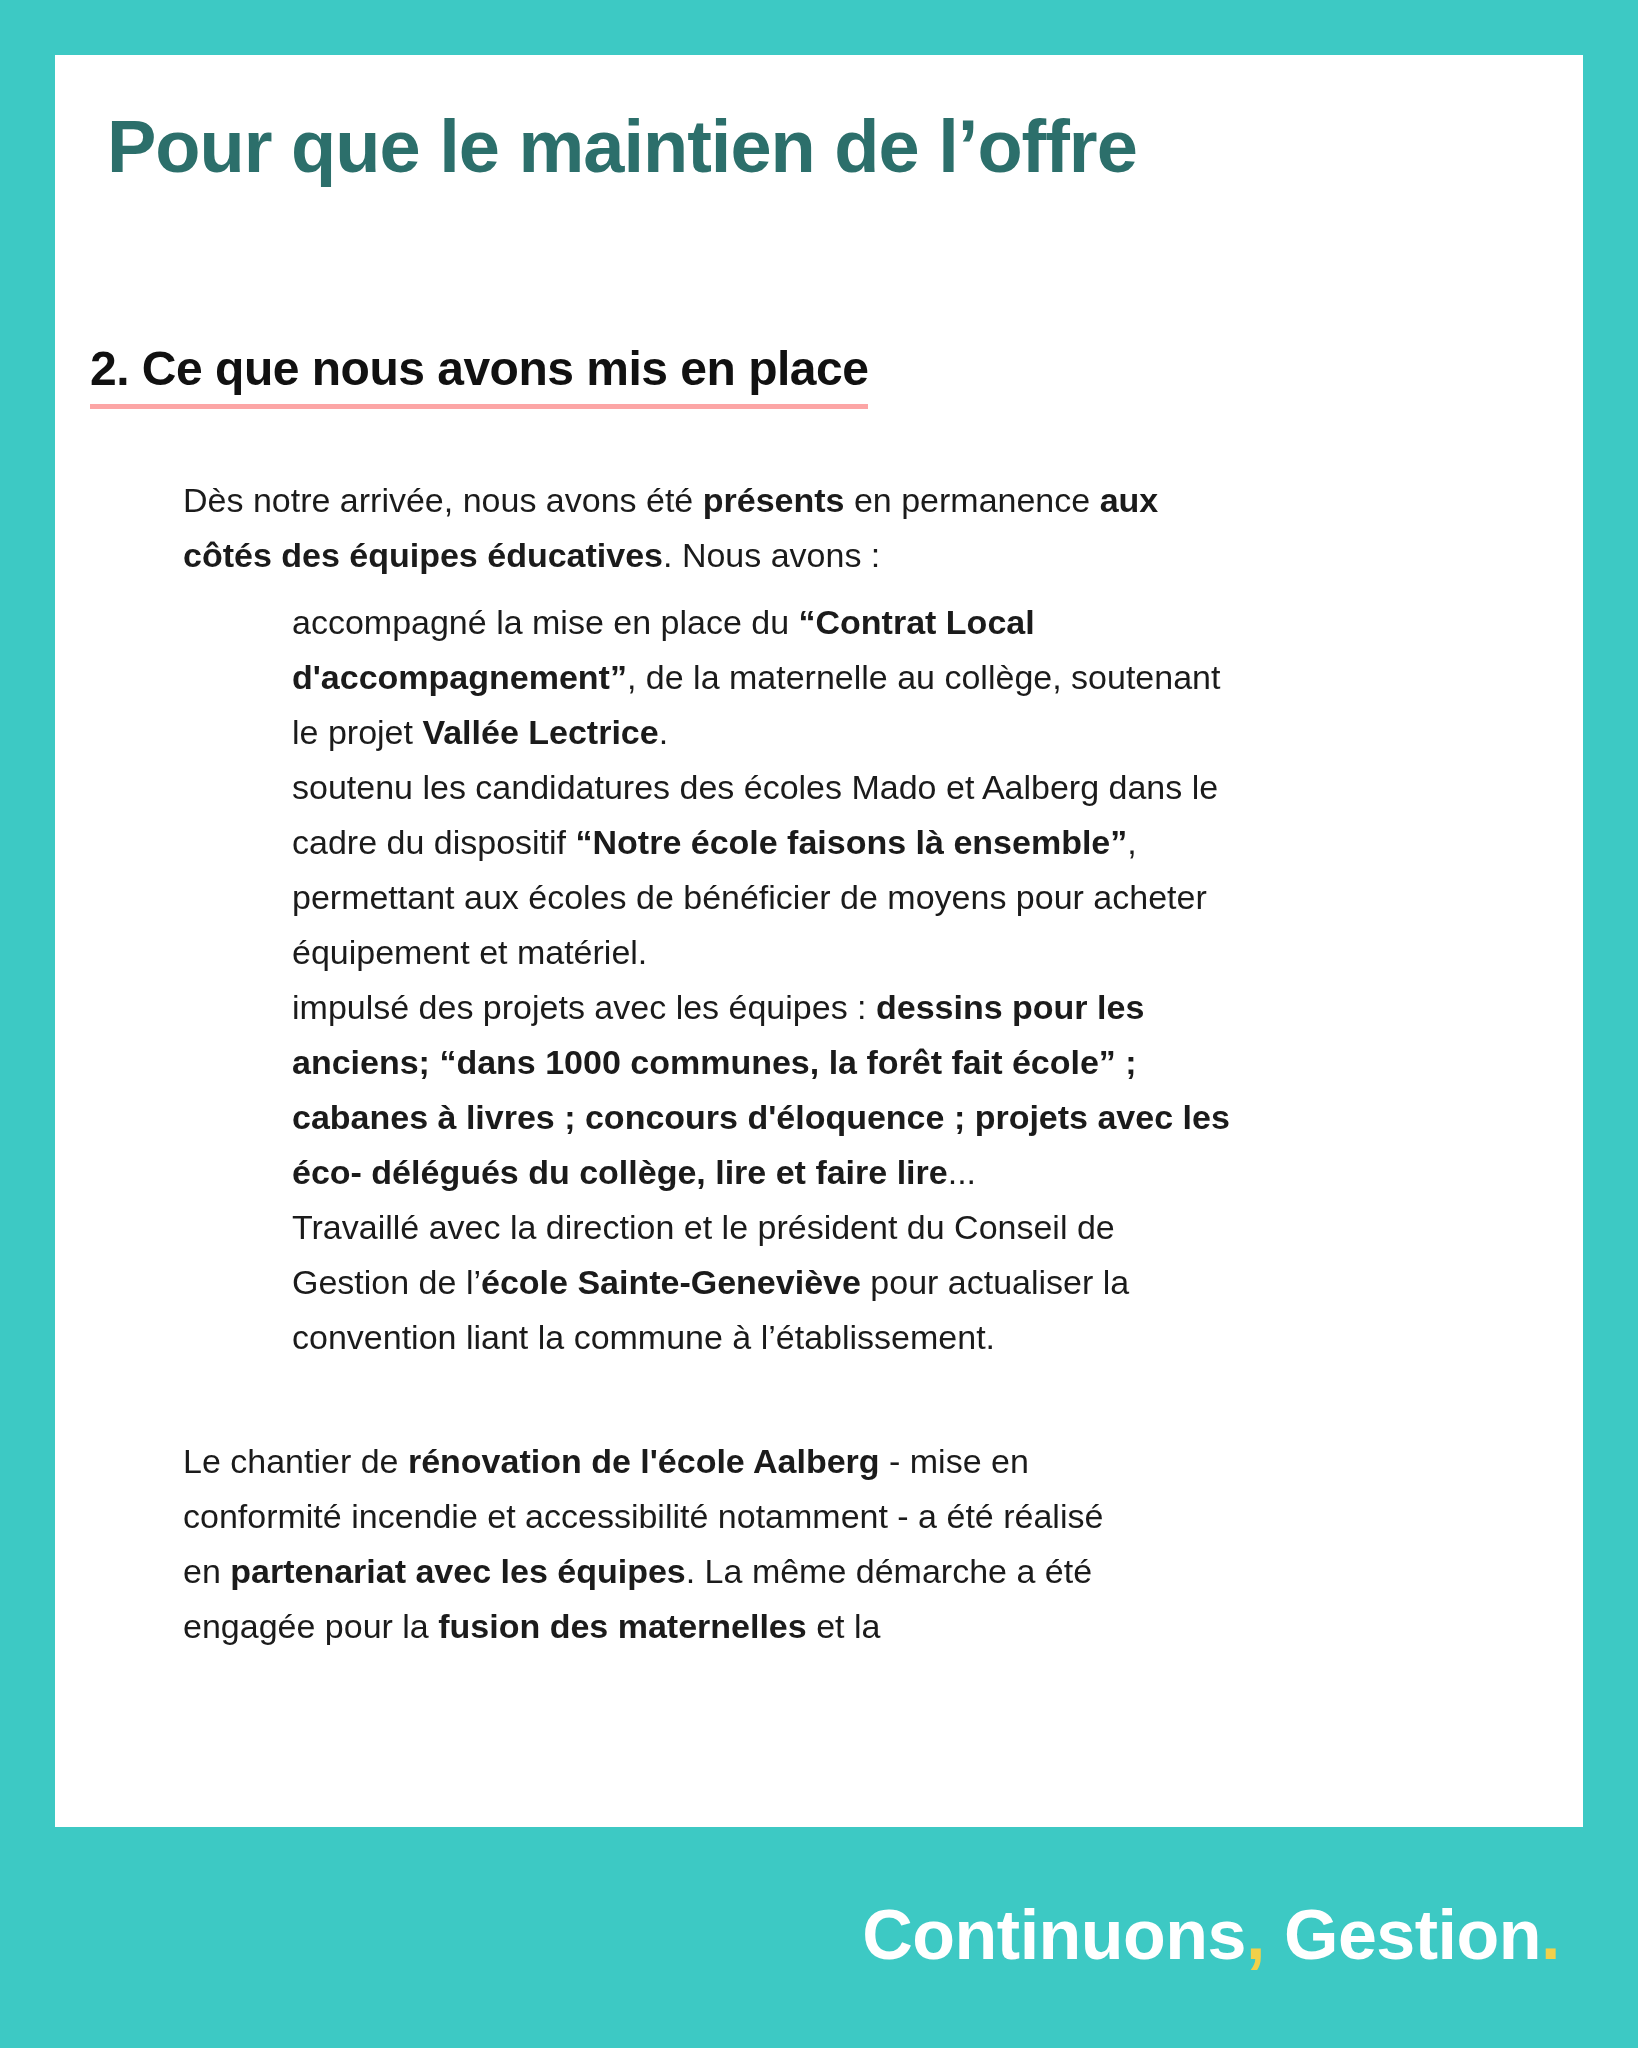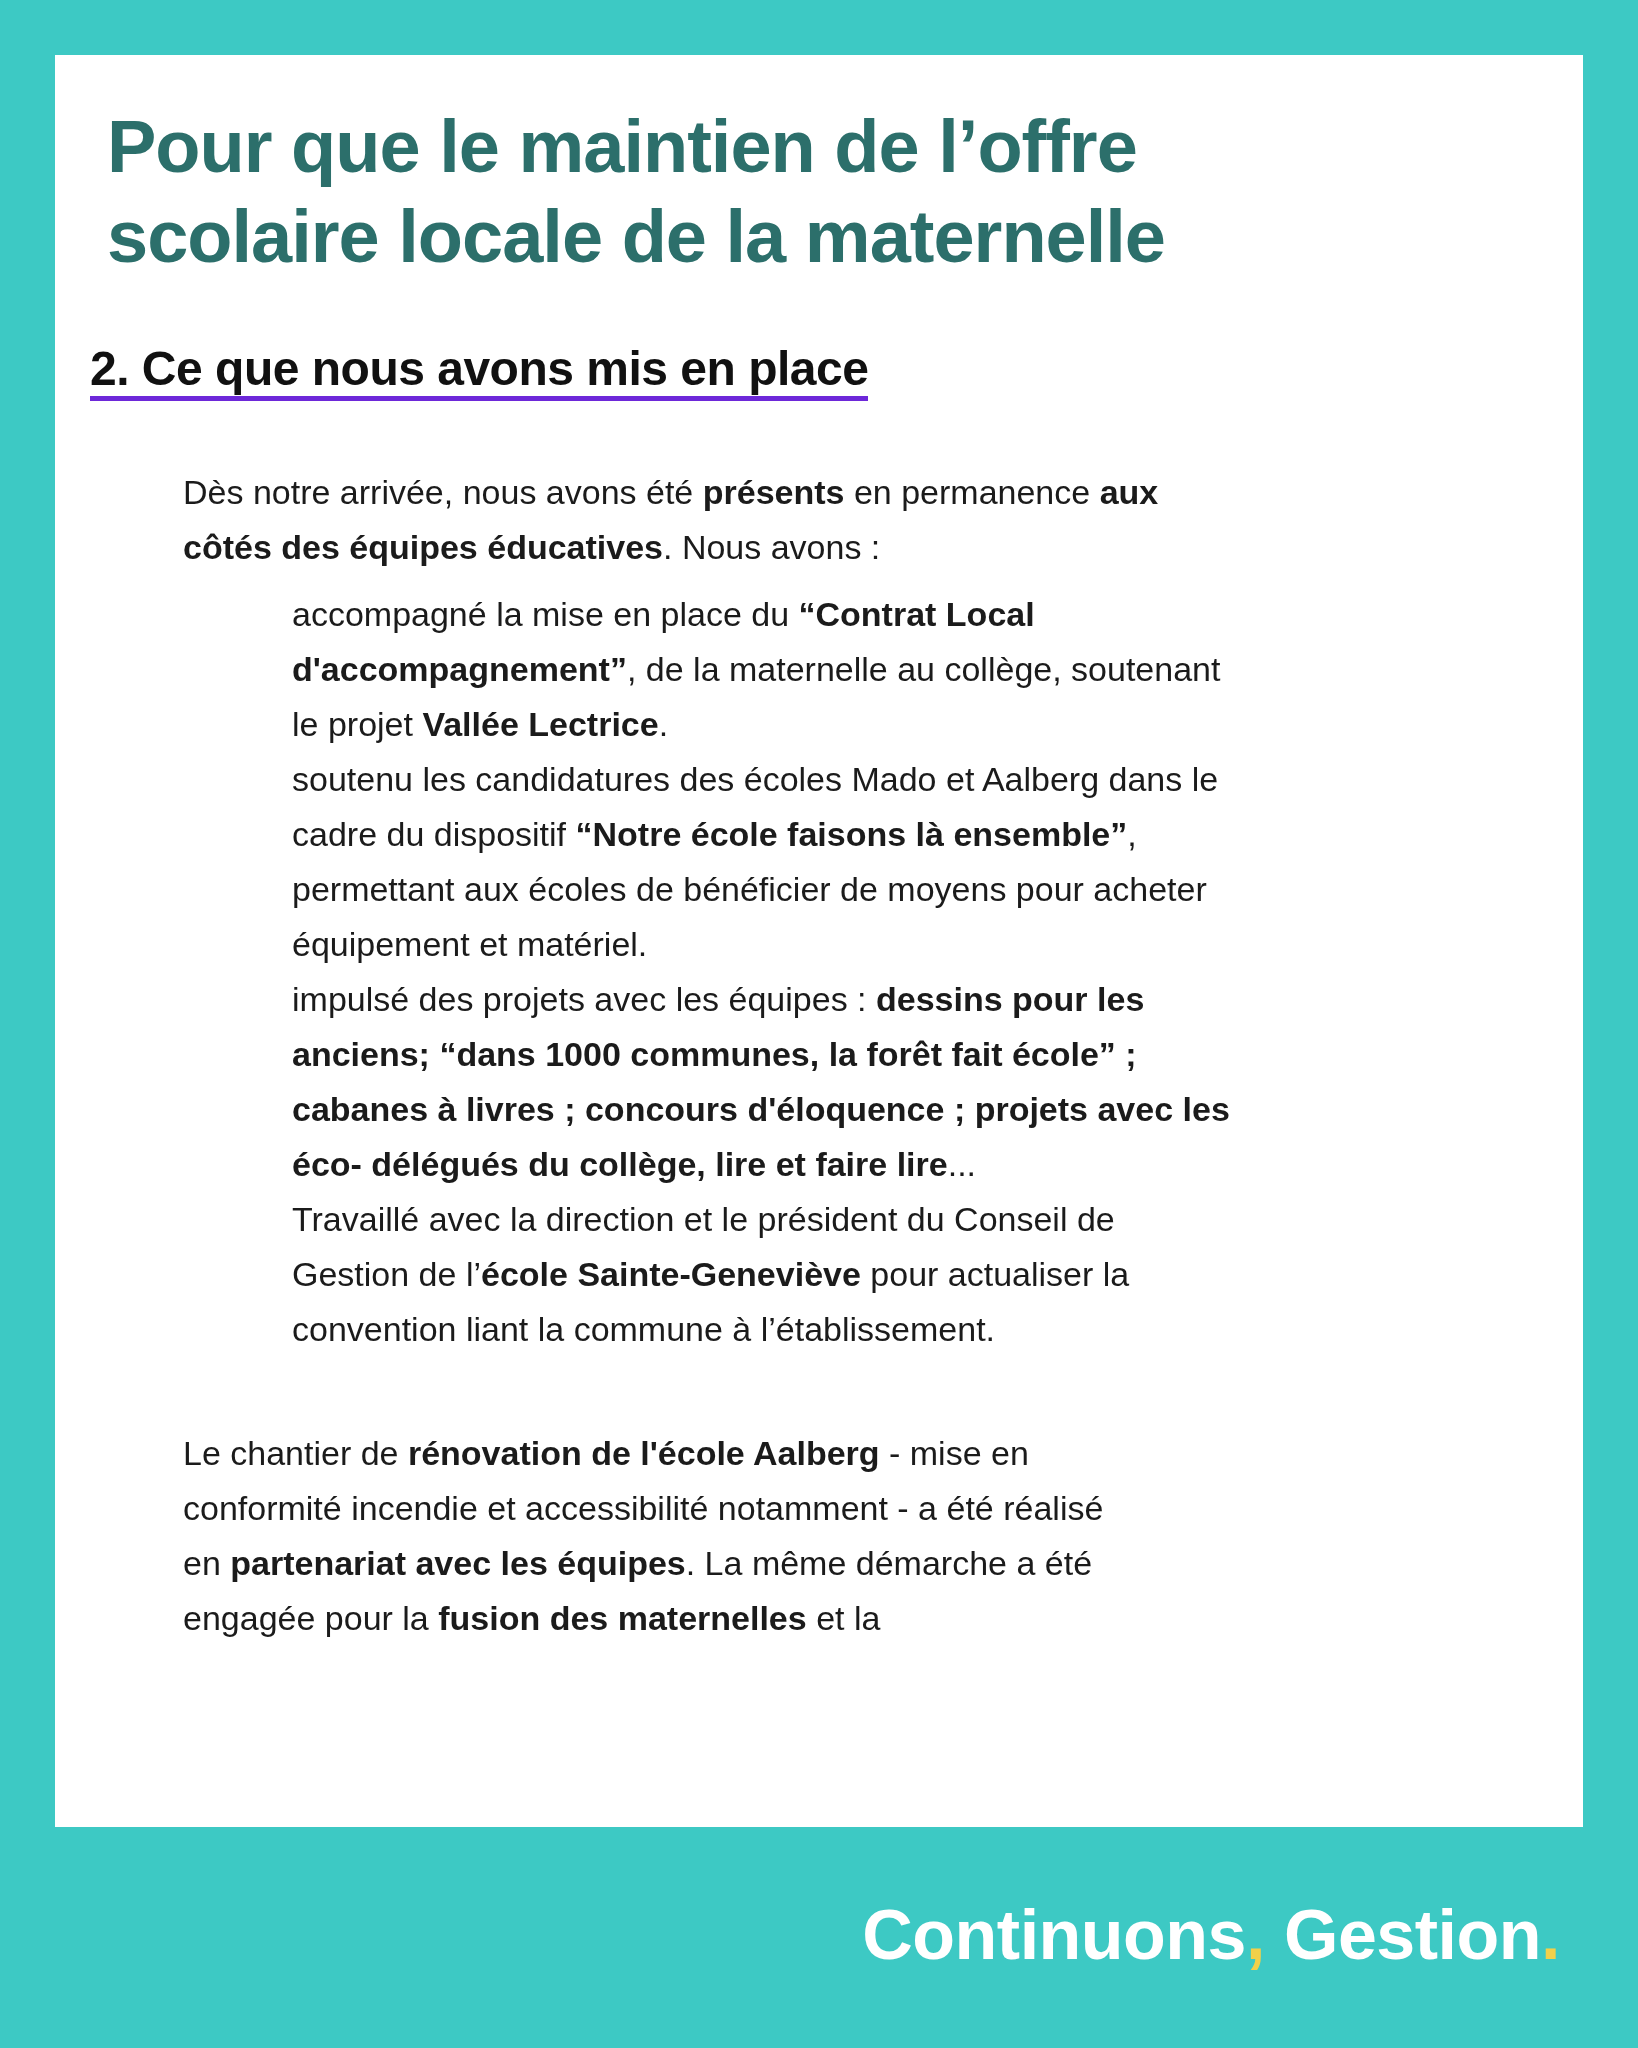--- a/index.html
+++ b/index.html
@@ -18,21 +18,21 @@
   .title{
     margin:0 0 0 17px;padding-top:47px;
     font-size:74px;line-height:90px;font-weight:700;
     color:#2c6f6b;letter-spacing:-1px;
   }
   .title .c-yellow{color:#f2d04a;}
   .heading-block{margin-top:32px;}
   .heading{
     display:inline-block;
     font-size:48px;font-weight:700;color:#111111;
-    padding-bottom:0;border-bottom:5px solid #6d28d9;
+    padding-bottom:8px;border-bottom:5px solid #fca5a5;
     letter-spacing:-0.5px;
     margin-top:27px;
   }
   .body-text{font-size:34px;line-height:55px;color:#1b1b1b;}
   .b{font-weight:700;}
   .c-yellow{color:#f2d04a;}
   .item{display:flex;align-items:flex-end;}
   .l1-item{margin-left:32px;}
   .l1-item .dot-col{flex:none;width:61px;}
   .sub-list{margin-left:140px;margin-top:12px;}
@@ -55,21 +55,21 @@
   }
 </style>
 </head>
 <body>
 
 <div class="card">
   <div class="inner">
 
     <h1 class="title">
       <span><span>Pour que le maintien de l’offre</span></span><br>
-      <span><span>scolaire locale de la maternelle</span></span><br>
+      <br>
     </h1>
 
     <div class="heading-block">
       <h2 class="heading">2. Ce que nous avons mis en place</h2>
     </div>
 
     <div class="body-text">
 
       <div class="item l1-item intro">
         <span class="dot-col"><span class="dot"></span></span>

